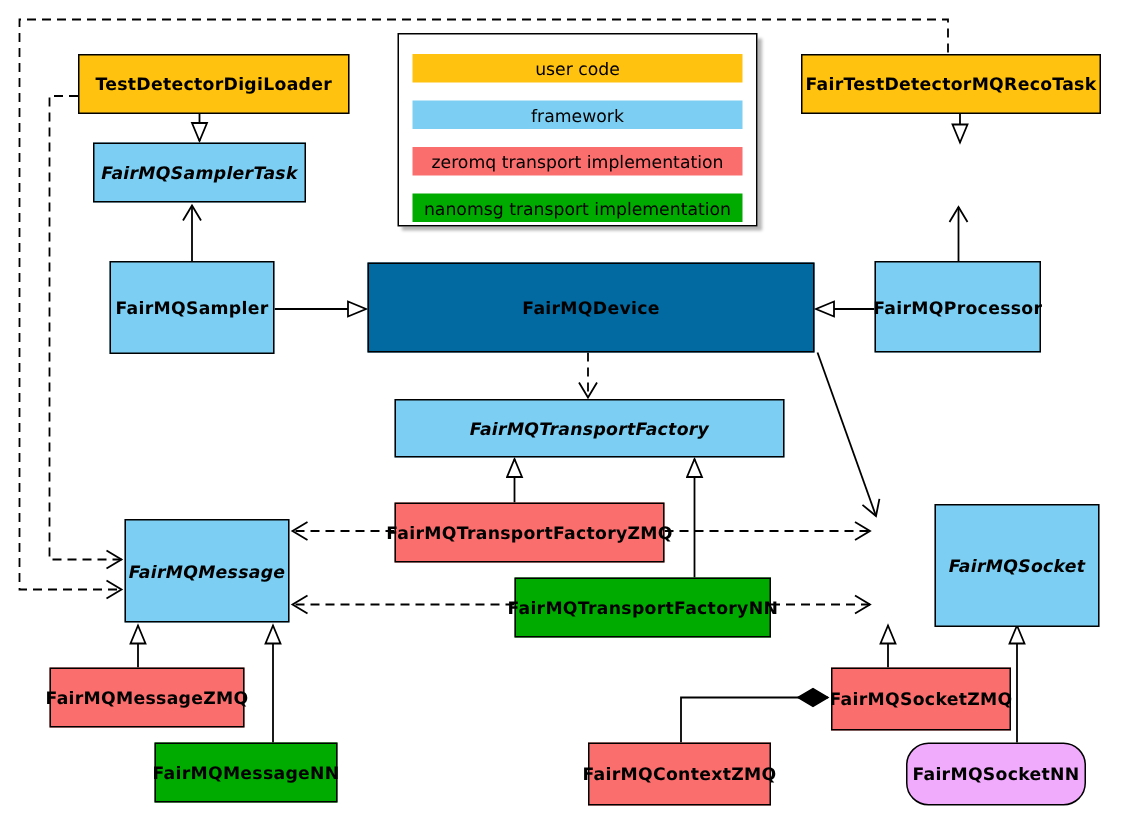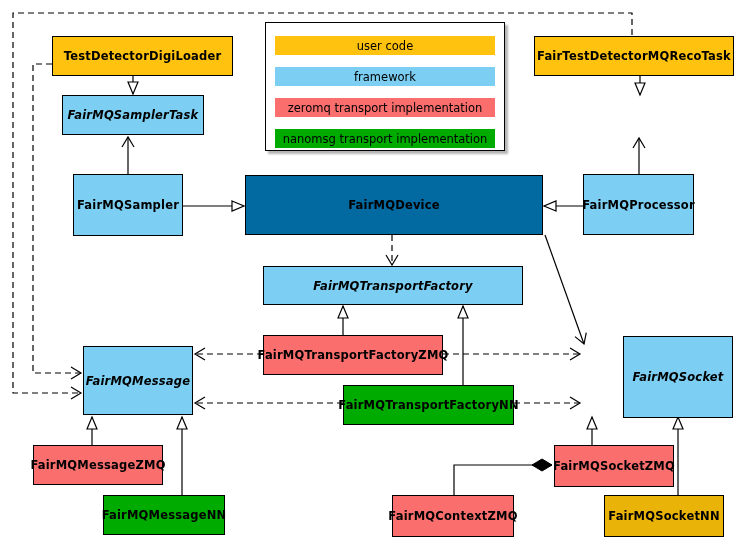--- a/index.html
+++ b/index.html
@@ -123,21 +123,21 @@
   </div>
   <div class="node" id="n-messagenn" style="background-color: rgb(0, 171, 0);">
     <span>FairMQMessageNN</span>
   </div>
   <div class="node" id="n-socketzmq" style="background-color: rgb(250, 110, 110);">
     <span>FairMQSocketZMQ</span>
   </div>
   <div class="node" id="n-contextzmq" style="background-color: rgb(250, 110, 110);">
     <span>FairMQContextZMQ</span>
   </div>
-  <div class="node" id="n-socketnn" style="background-color: #eab308;">
+  <div class="node" id="n-socketnn" style="background-color: #f0abfc; border-radius: 15px;">
     <span>FairMQSocketNN</span>
   </div>
 
   <div class="legend">
     <div class="legend-bar" style="background-color: rgb(255, 194, 14); align-items: center;">
       <span>user code</span>
     </div>
     <div class="legend-bar" style="background-color: rgb(124, 207, 242);">
       <span>framework</span>
     </div>

